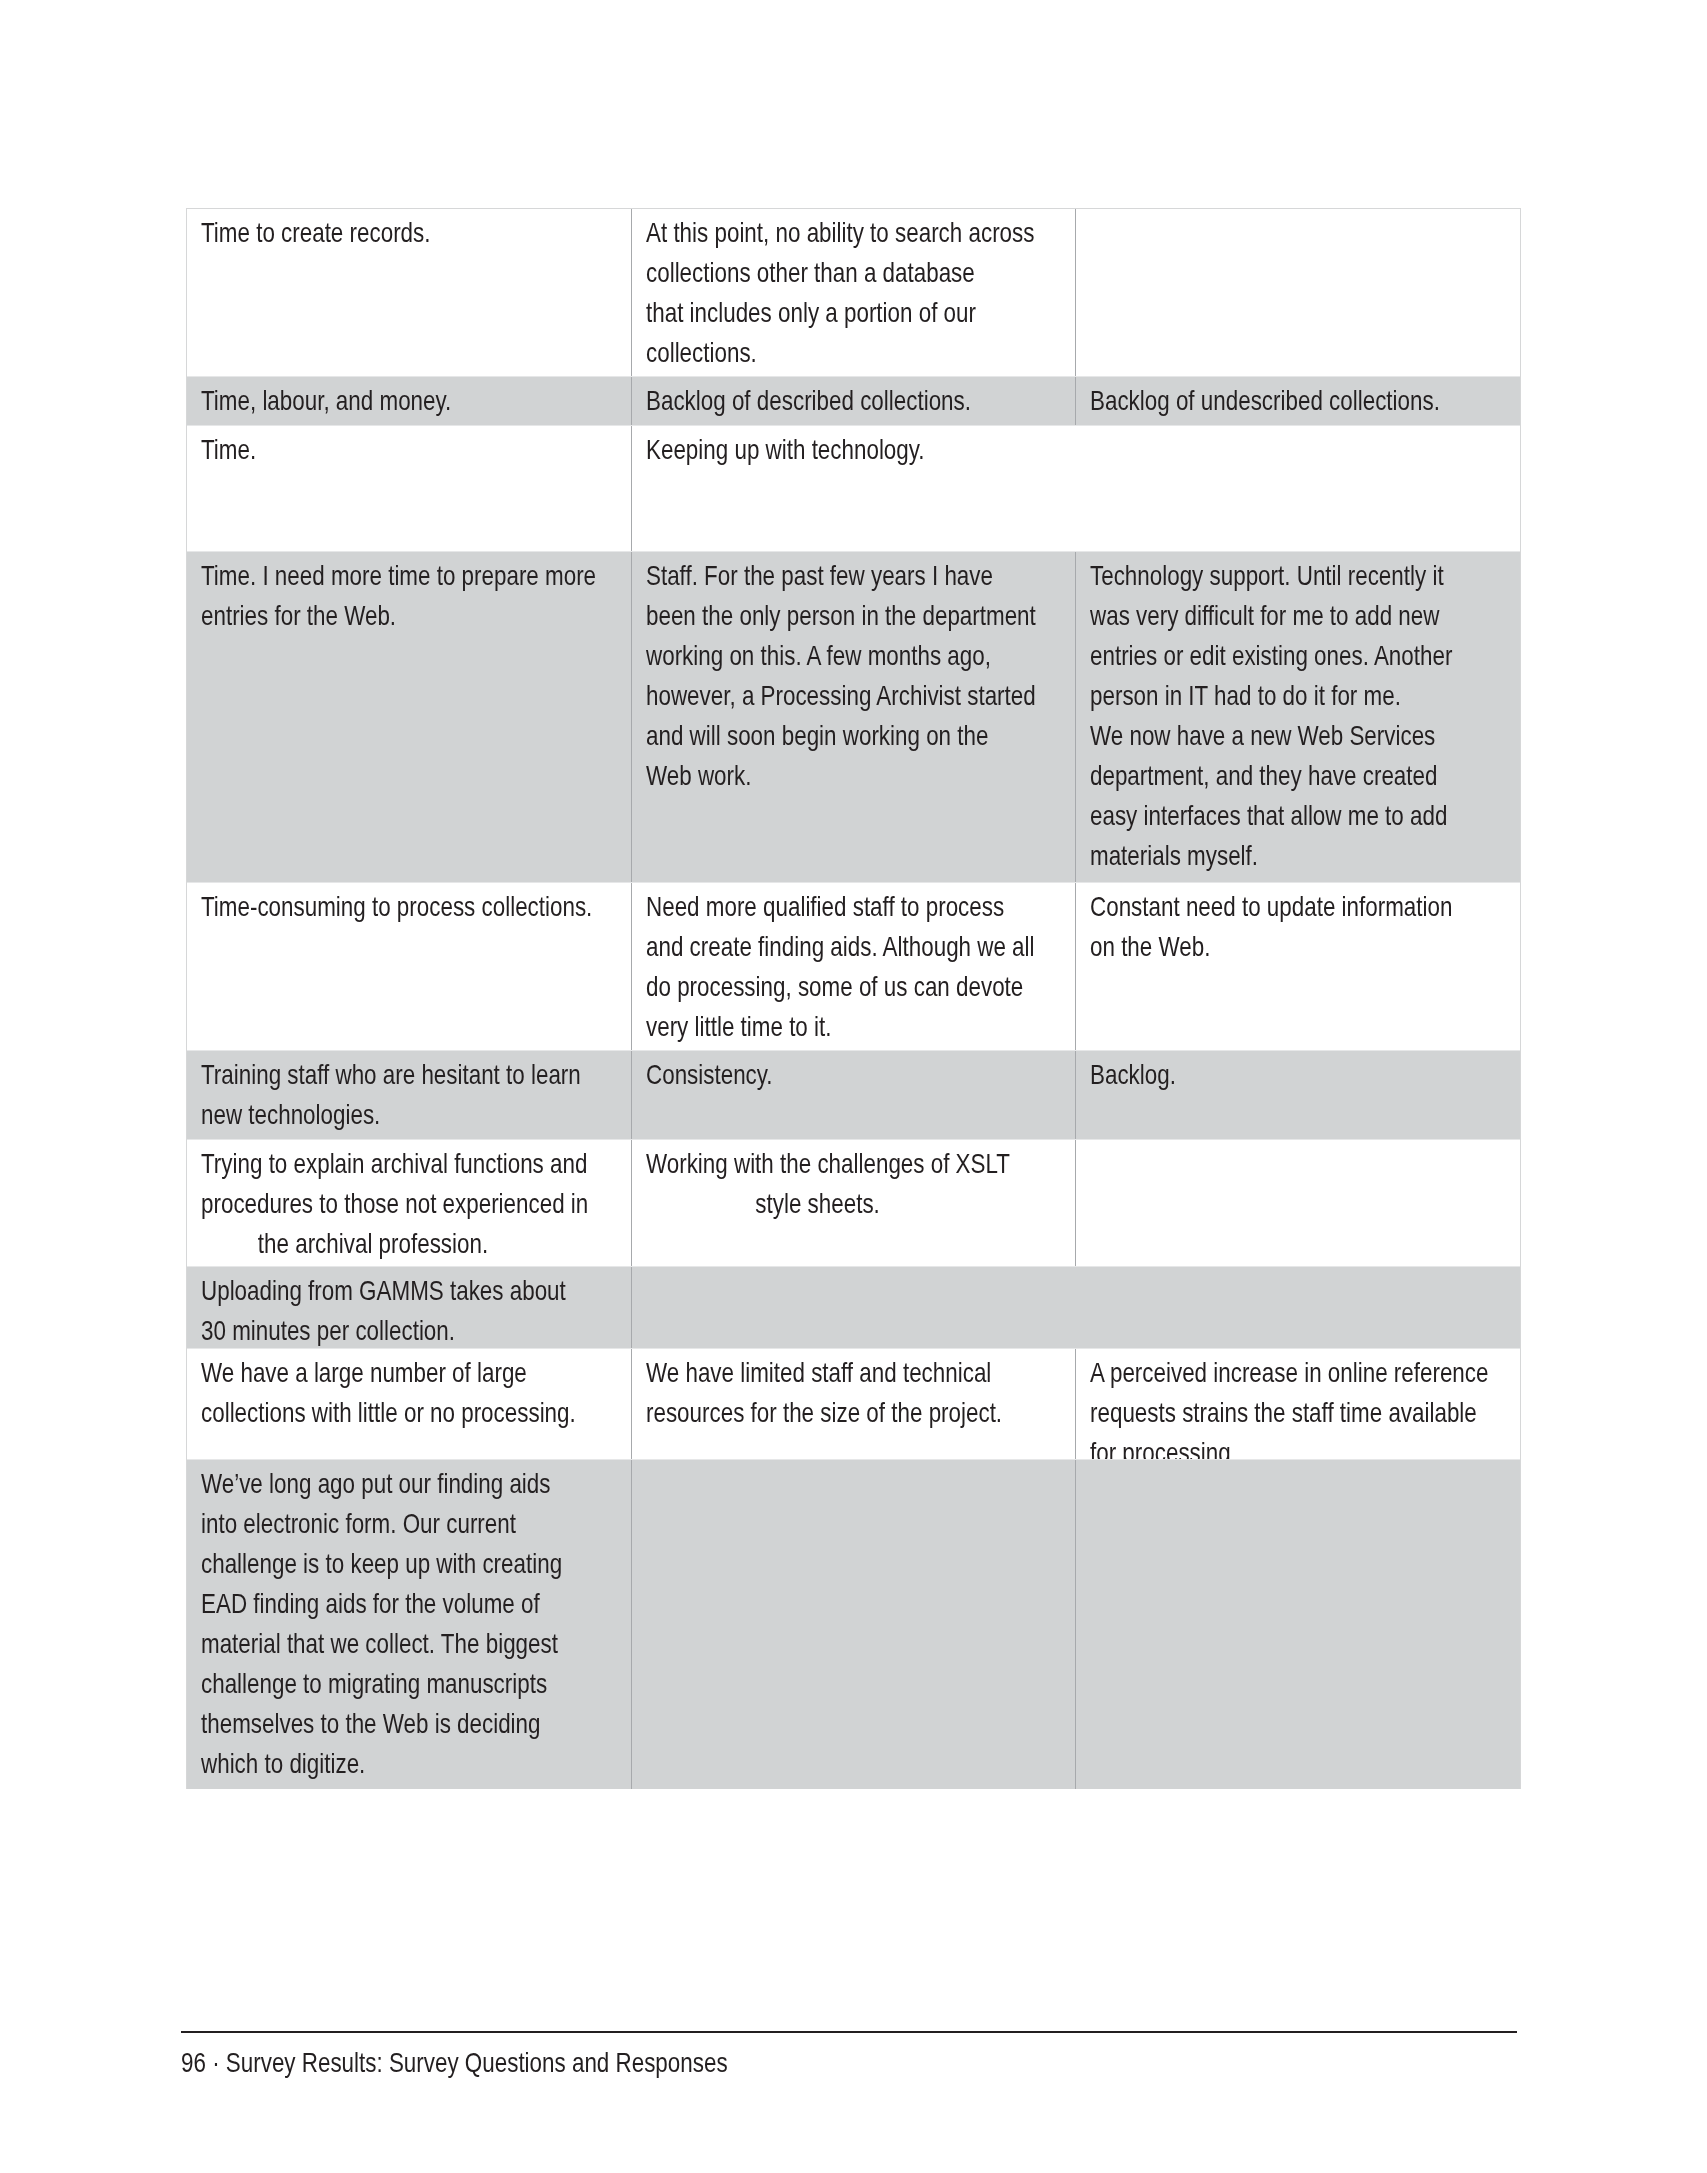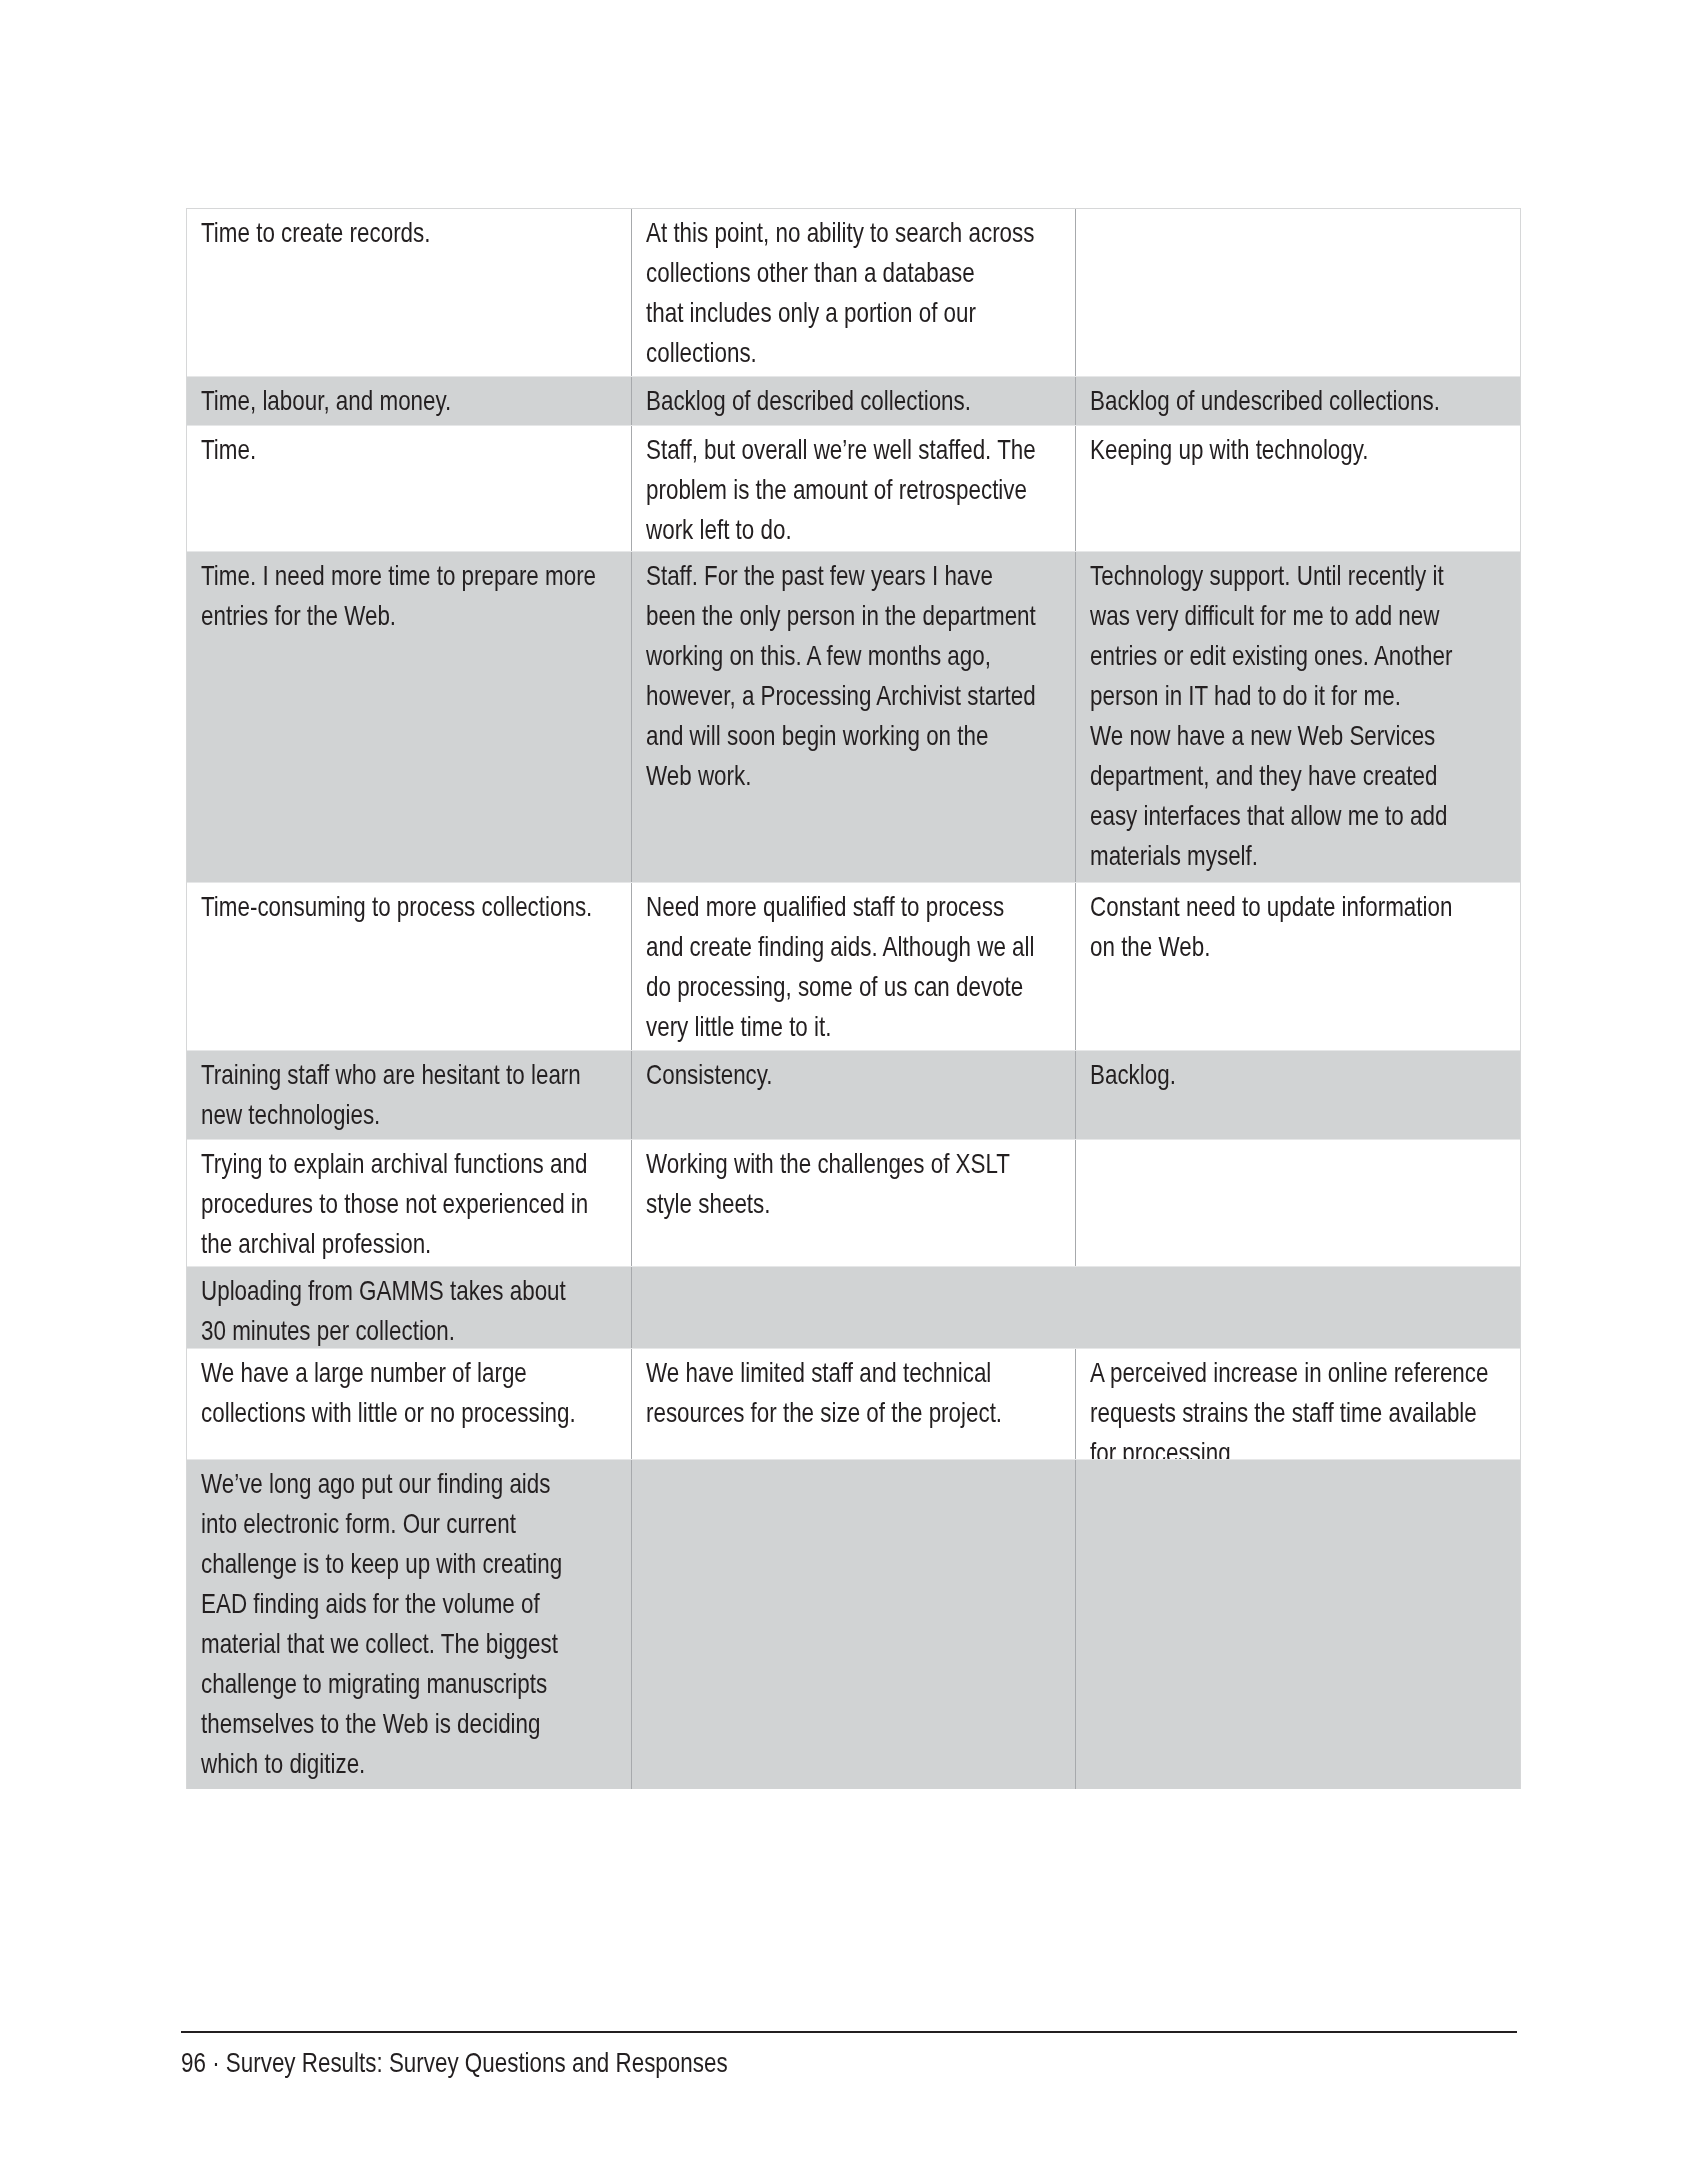--- a/index.html
+++ b/index.html
@@ -43,25 +43,20 @@
       <div class="cell">
         <span class="line">Backlog of described collections.</span>
       </div>
       <div class="cell">
         <span class="line">Backlog of undescribed collections.</span>
       </div>
     </div>
     <div class="row white" style="height: 126px;">
       <div class="cell">
         <span class="line">Time.</span>
-      </div>
-      <div class="cell">
-        <span class="line">Staff, but overall we’re well staffed. The</span>
-        <span class="line">problem is the amount of retrospective</span>
-        <span class="line">work left to do.</span>
       </div>
       <div class="cell">
         <span class="line">Keeping up with technology.</span>
       </div>
     </div>
     <div class="row gray" style="height: 331px;">
       <div class="cell">
         <span class="line">Time. I need more time to prepare more</span>
         <span class="line">entries for the Web.</span>
       </div>
@@ -104,21 +99,21 @@
         <span class="line">Training staff who are hesitant to learn</span>
         <span class="line">new technologies.</span>
       </div>
       <div class="cell">
         <span class="line">Consistency.</span>
       </div>
       <div class="cell">
         <span class="line">Backlog.</span>
       </div>
     </div>
-    <div class="row white" style="height: 127px;">
+    <div class="row white" style="height: 127px; text-align: center;">
       <div class="cell">
         <span class="line">Trying to explain archival functions and</span>
         <span class="line">procedures to those not experienced in</span>
         <span class="line">the archival profession.</span>
       </div>
       <div class="cell">
         <span class="line">Working with the challenges of XSLT</span>
         <span class="line">style sheets.</span>
       </div>
       <div class="cell"></div>

